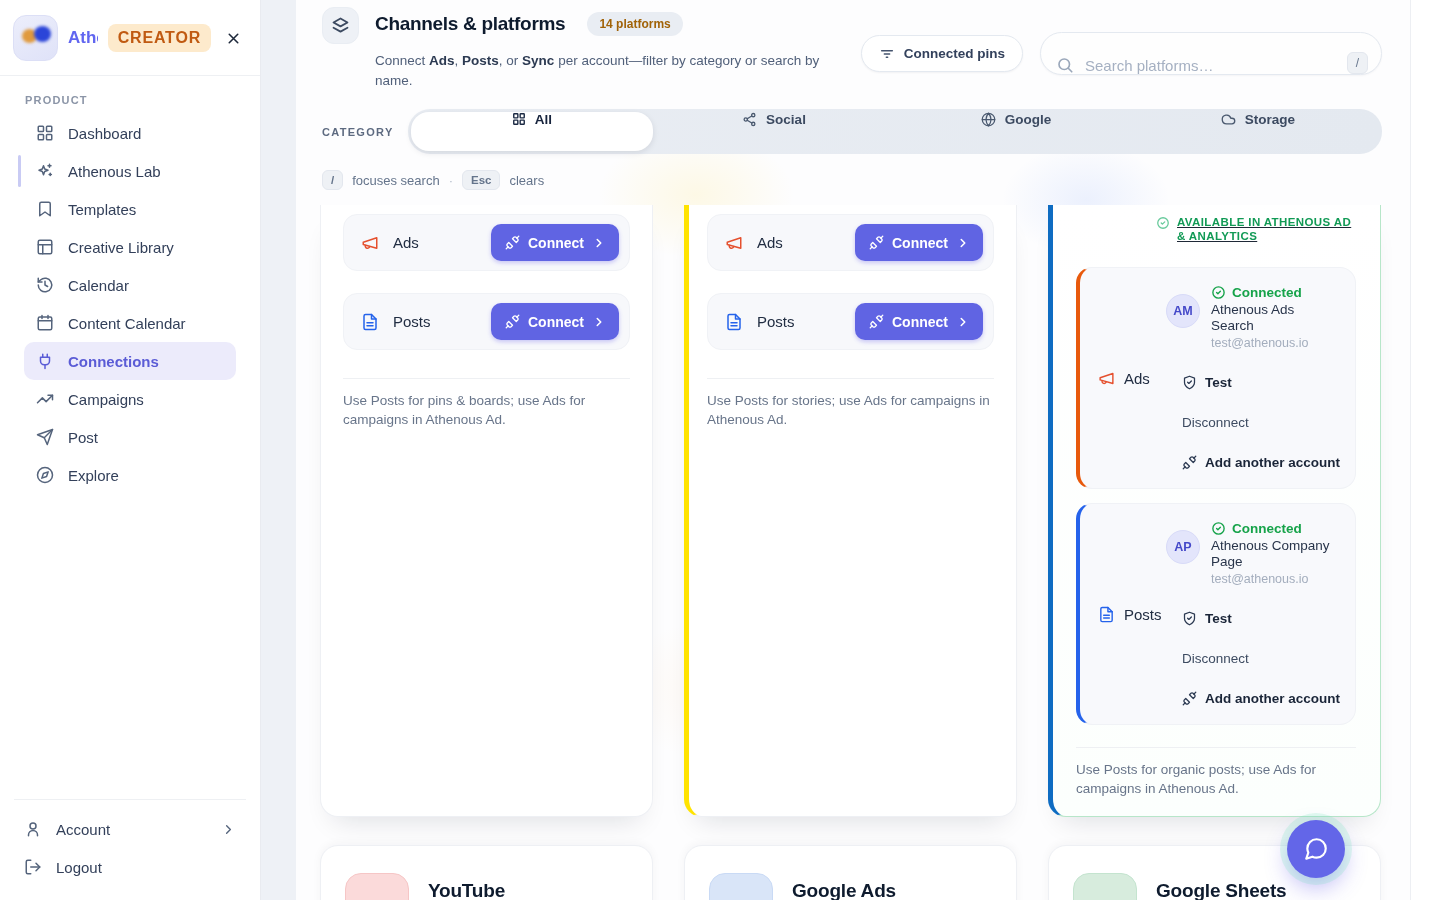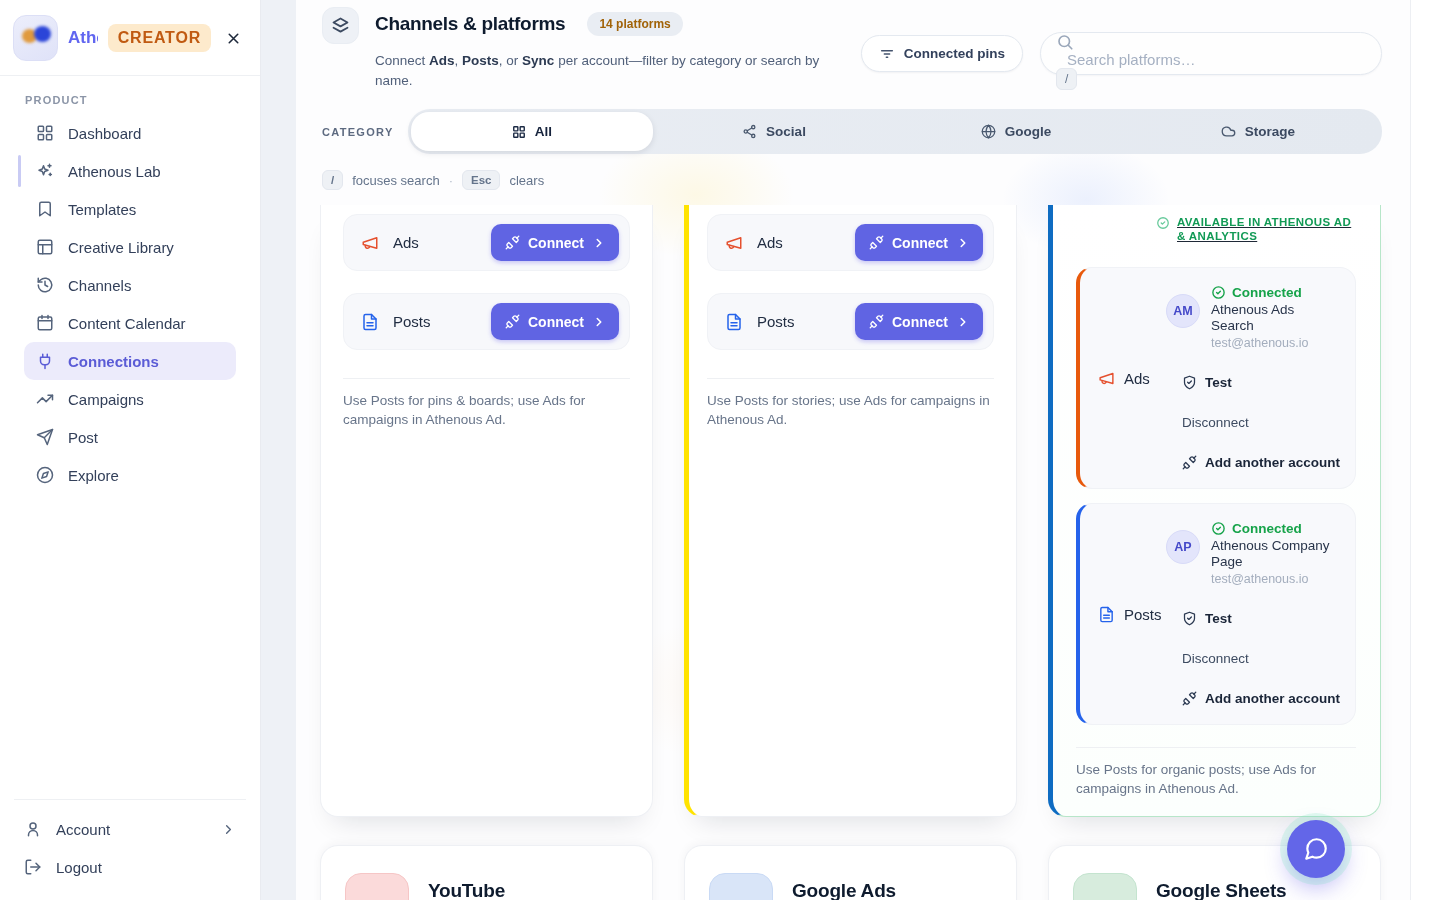--- a/index.html
+++ b/index.html
@@ -44,30 +44,30 @@
   .head-icon { width:37px; height:37px; border-radius:12px; background:#eef1f6; border:1px solid #e9edf3; display:flex; align-items:center; justify-content:center; color:#3c4a61; margin-top:1px; }
   .head-text { margin-left:16px; }
   .title-row { display:flex; align-items:center; gap:22px; margin-top:6px; }
   .title-row h1 { font-size:19px; font-weight:800; letter-spacing:-.3px; color:#0e1b2e; }
   .count-badge { background:#e9edf3; color:#a16207; font-size:12px; font-weight:600; padding:5px 12px; border-radius:999px;text-align:right; }
   .subtitle { margin-top:15px; width:472px; font-size:13.5px; line-height:20px; color:#51607a; }
   .subtitle b { color:#2c3a52; }
   .head-actions { margin-left:auto; display:flex; align-items:center; gap:17px; margin-top:26px; }
   .btn-connected { display:flex; align-items:center; gap:9px; height:37px; padding:0 17px; background:#fff; border:1px solid #e4e9f0; border-radius:999px; font-family:inherit; font-size:13.5px; font-weight:700; color:#33415c; cursor:pointer; box-shadow:0 1px 2px rgba(15,23,42,.05); }
   .btn-connected .ficon { display:flex; color:#44536d; }
-  .search { display:flex; align-items:flex-start; width:342px; height:43px; border:1px solid #e4e9f0; border-radius:999px; background:#fefefe; padding:0 13px 0 15px; box-shadow:0 1px 2px rgba(15,23,42,.04);flex-direction:column; }
+  .search { display:flex; align-items:flex-end; width:342px; height:43px; border:1px solid #e4e9f0; border-radius:999px; background:#fefefe; padding:0 13px 0 15px; box-shadow:0 1px 2px rgba(15,23,42,.04); }
   .search .sicon { display:flex; color:#9aa7ba; }
   .search input { flex:1; border:none; outline:none; background:transparent; margin-left:11px; font-family:inherit; font-size:15px; color:#334155; }
   .search input::placeholder { color:#a5b0c2; }
   .kbd { background:#eef1f5; border:1px solid #e3e7ee; border-radius:6px; color:#64748b; font-size:12px; padding:3px 8px; }
 
   .category-row { position:relative; display:flex; align-items:center; margin:18px 28px 0 26px; }
   .cat-label { font-size:11px; font-weight:700; letter-spacing:1.3px; color:#5d6a80; width:86px; }
   .seg { flex:1; display:flex; align-items:stretch; background:linear-gradient(90deg,#e9edf3,#e4e9f0); border-radius:22px; height:45px; padding:3px; }
-  .seg-tab { flex:1; display:flex; align-items:center; justify-content:center; gap:9px; font-size:13.5px; font-weight:600; color:#3c4a61; border-radius:18px; cursor:pointer; }
+  .seg-tab { flex:1; display:flex; align-items:flex-start; justify-content:center; gap:9px; font-size:13.5px; font-weight:600; color:#3c4a61; border-radius:18px; cursor:pointer; }
   .seg-tab .ticon { display:flex; color:#4a596f; }
   .seg-tab.active { background:#fff; font-weight:700; color:#16233c; box-shadow:0 2px 6px rgba(15,23,42,.10); }
   .seg-tab.active .ticon { color:#1c2a44; }
 
   .hint-row { display:flex; align-items:center; gap:9px; margin:16px 0 0 26px; font-size:13px; color:#64748b; }
   .hint-dot { color:#b2bcc9; }
   .kbd.small { font-size:11.5px; font-weight:600; }
 
   
   .cards { position:absolute; left:24px; top:205px; width:1061px; height:612px; display:grid; grid-template-columns:repeat(3,333px); gap:31px; }
@@ -179,21 +179,21 @@
         <span class="nlabel">Creative Library</span>
       </div>
       <div class="nav-item">
         <span class="nicon">
             <svg width="18" height="18" viewBox="0 0 24 24" fill="none" stroke="currentColor" stroke-width="2" stroke-linecap="round" stroke-linejoin="round">
               <path d="M3 12a9 9 0 1 0 3-6.7L3 8"></path>
               <path d="M3 3v5h5"></path>
               <path d="M12 7v5l3.5 2"></path>
             </svg>
           </span>
-        <span class="nlabel">Channels</span>
+        <span class="nlabel">Calendar</span>
       </div>
       <div class="nav-item">
         <span class="nicon">
             <svg width="18" height="18" viewBox="0 0 24 24" fill="none" stroke="currentColor" stroke-width="2" stroke-linecap="round" stroke-linejoin="round">
               <rect x="3" y="4" width="18" height="17" rx="2"></rect>
               <path d="M16 2v4M8 2v4M3 9h18"></path>
             </svg>
           </span>
         <span class="nlabel">Content Calendar</span>
       </div>

